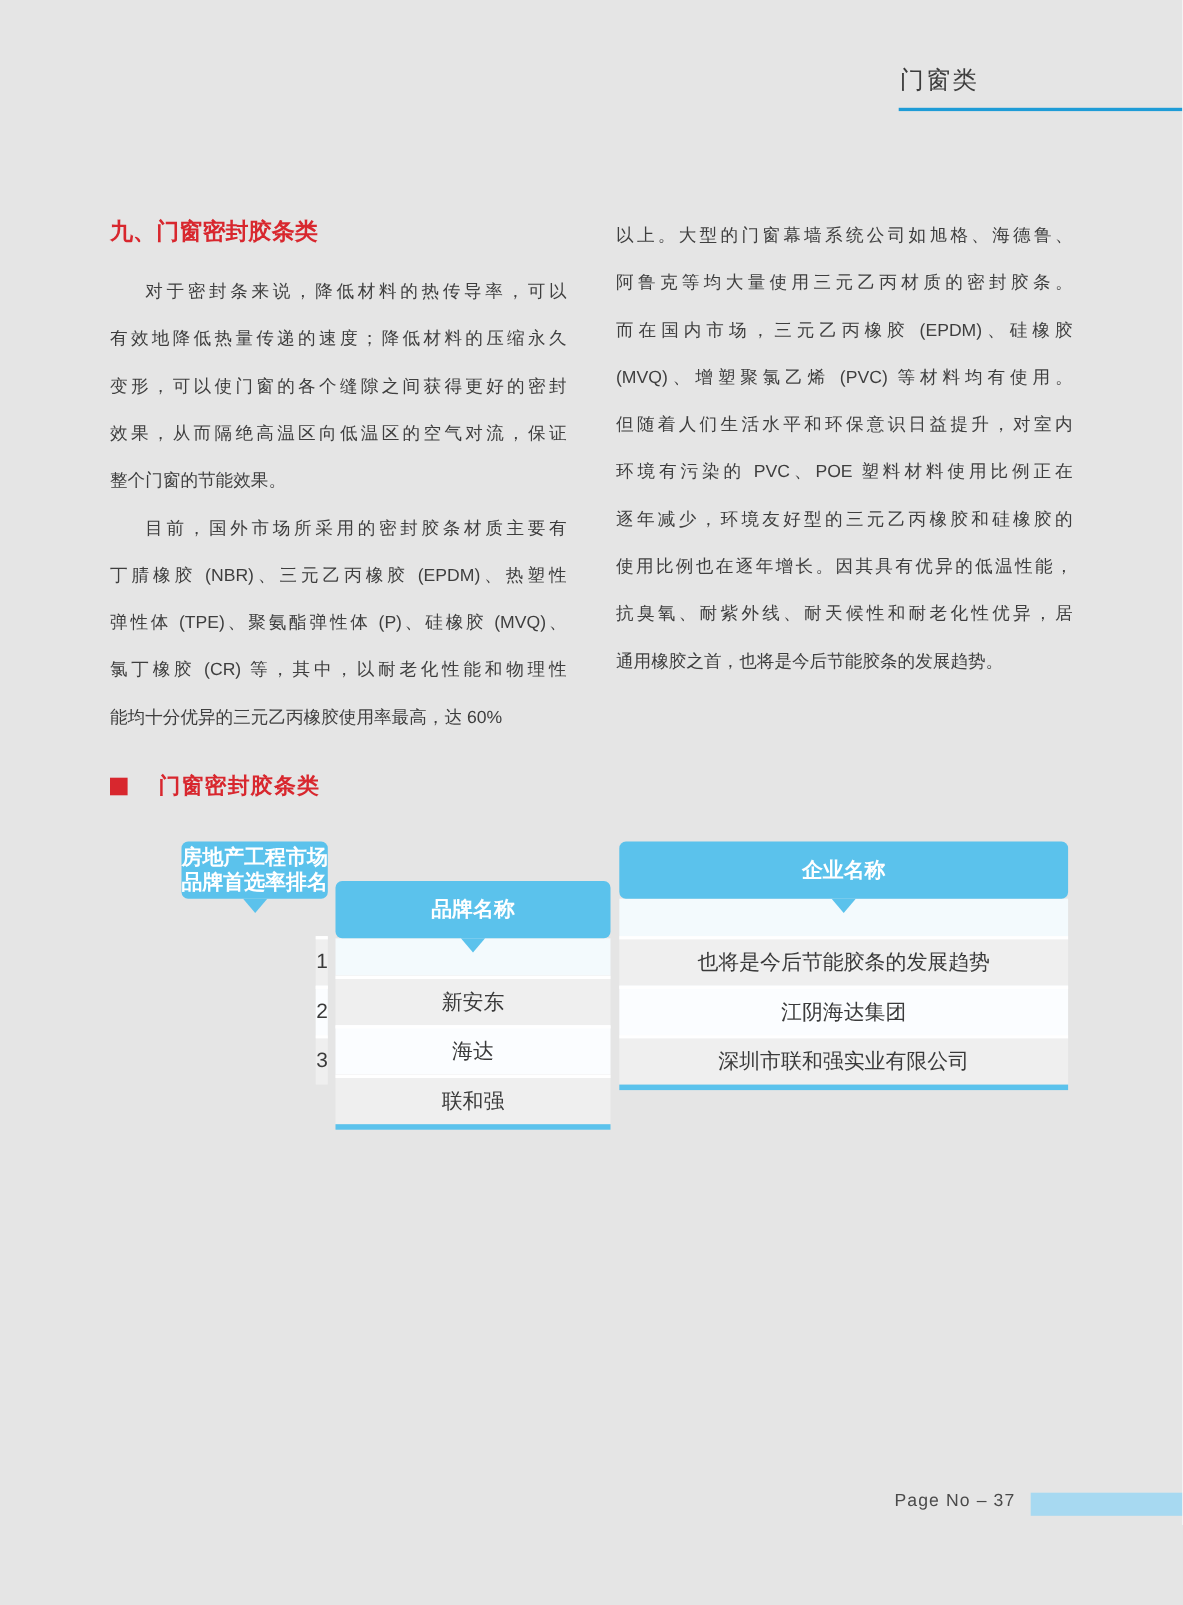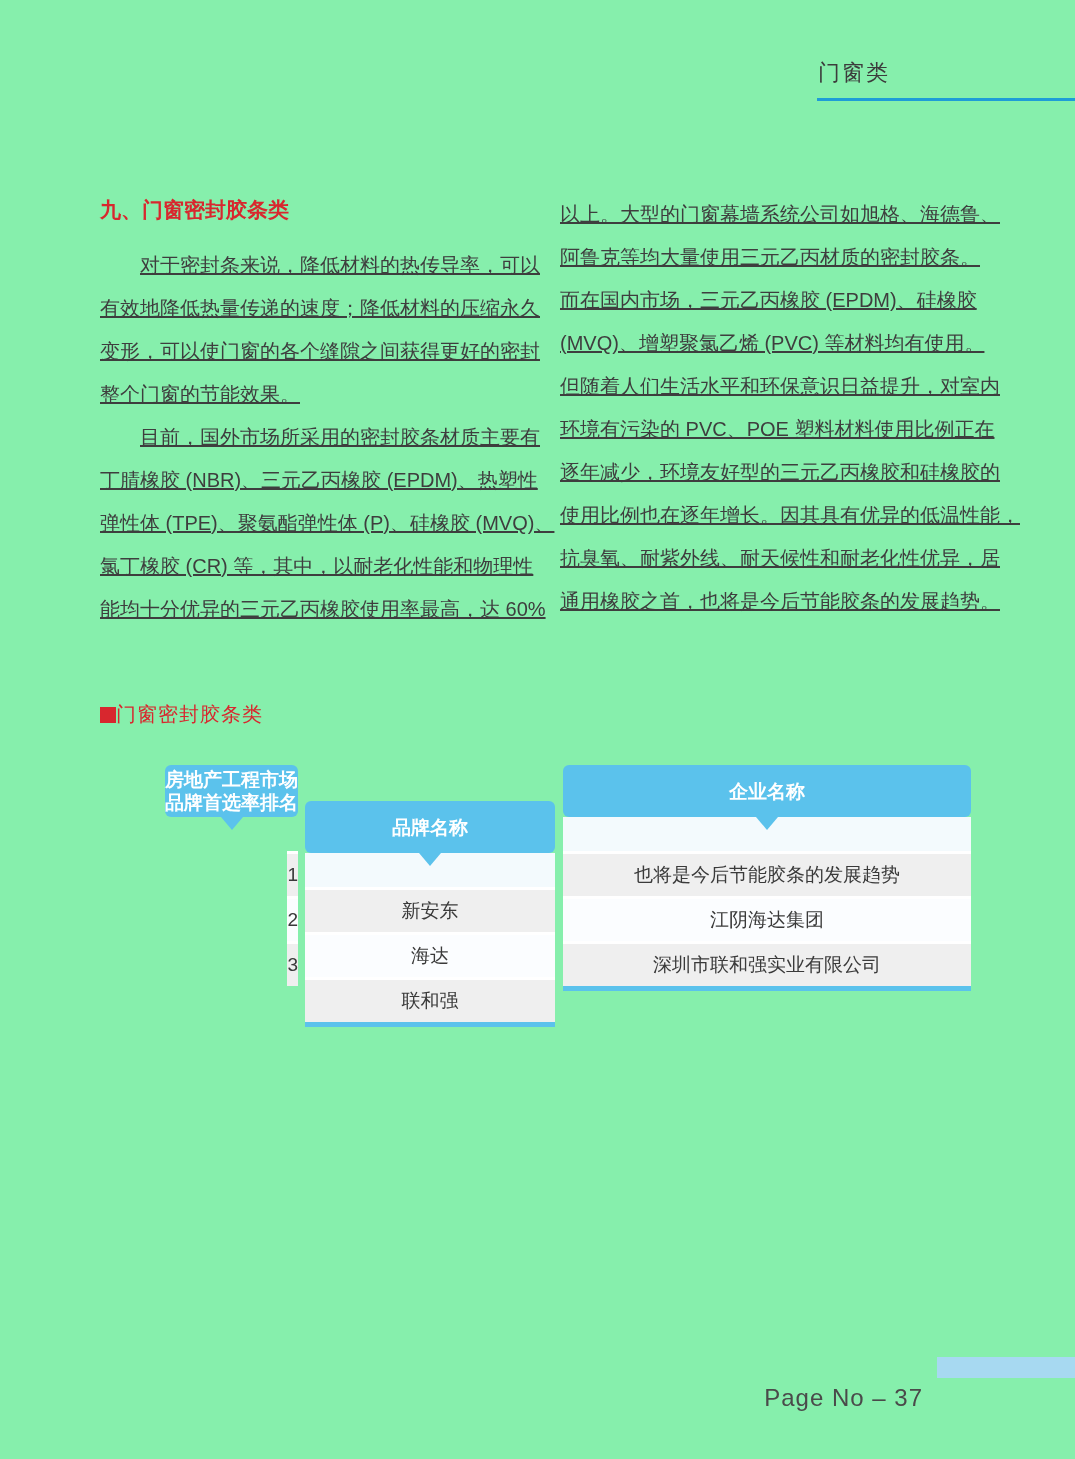--- a/index.html
+++ b/index.html
@@ -9,54 +9,54 @@
     --footer-bar:#a7d9f1;
     --row-gray:#efefef;
     --row-light:#fbfdff;
     --zone-light:#f3fafd;
     --text-dark:#3e3e3e;
   }
   html,body{margin:0;padding:0;background:#ffffff;}
   .page{
     position:relative;
     width:1075px;height:1459px;
-    background:#86efac;
+    background:#e5e5e5;
     overflow:hidden;
     font-family:"Liberation Sans","DejaVu Sans",sans-serif;
     color:var(--text-dark);
   }
   
   .hdr-title{
     position:absolute;left:818px;top:58px;
     font-size:22px;letter-spacing:2px;color:#3c3c3c;
   }
   .hdr-rule{
     position:absolute;left:817px;top:98px;right:0;height:3px;
     background:var(--rule-blue);
   }
   
   .article-heading{
     position:absolute;left:100px;top:196px;
     margin:0;font-size:21px;font-weight:bold;color:var(--brand-red);
   }
-  .tcol-text{position:absolute;width:415px;font-size:20px;color:var(--text-dark);text-decoration:underline;}
+  .tcol-text{position:absolute;width:415px;font-size:16px;color:var(--text-dark);}
   .col-left{left:100px;top:244px;}
   .col-right{left:560px;top:193px;}
   .tline{
     height:43px;line-height:43px;
     text-align:justify;text-align-last:justify;
     white-space:nowrap;overflow:visible;
   }
   .tline.end{text-align-last:left;}
   .tline.indent{text-indent:2em;}
   
   .tbl-title{position:absolute;left:100px;top:701px;display:flex;align-items:center;}
   .red-square{width:16px;height:16px;background:var(--brand-red);display:inline-block;}
   .tbl-title-text{
-    font-size:20px;font-weight:normal;color:var(--brand-red);
+    margin-left:28px;font-size:20px;font-weight:bold;color:var(--brand-red);
     letter-spacing:1px;
   }
   
   .brand-table{
     position:absolute;left:100px;top:765px;width:871px;
     display:flex;
   }
   .tcol{display:flex;flex-direction:column;}
   .tcol0{width:198px;margin-right:7px;align-items:flex-end;}
   .tcol1{width:250px;margin-right:8px;margin-top:36px;}
@@ -79,41 +79,42 @@
     height:42px;border-top:3px solid #ffffff;
     display:flex;align-items:center;justify-content:center;
     font-size:19px;color:#3a3a3a;
   }
   .cell.even{background:var(--row-gray);}
   .cell.odd{background:var(--row-light);}
   .bborder{height:5px;background:var(--accent-blue);}
   
   .footer-label{
     position:absolute;top:1356px;right:152px;
-    font-size:24px;color:#4a4a4a;letter-spacing:1px;margin-top:28px;
+    font-size:16px;color:#4a4a4a;letter-spacing:1px;
   }
   .footer-bar{
     position:absolute;top:1357px;left:937px;right:0;height:21px;
     background:var(--footer-bar);
   }
 </style>
 </head>
 <body>
 
 <div class="page">
 
   <div class="hdr-title">门窗类</div>
   <div class="hdr-rule"></div>
 
   <h2 class="article-heading">九、门窗密封胶条类</h2>
 
   <div class="tcol-text col-left" id="col-left">
       <div class="tline indent">对于密封条来说，降低材料的热传导率，可以</div>
       <div class="tline">有效地降低热量传递的速度；降低材料的压缩永久</div>
       <div class="tline">变形，可以使门窗的各个缝隙之间获得更好的密封</div>
+      <div class="tline">效果，从而隔绝高温区向低温区的空气对流，保证</div>
       <div class="tline end">整个门窗的节能效果。</div>
       <div class="tline indent">目前，国外市场所采用的密封胶条材质主要有</div>
       <div class="tline">丁腈橡胶 (NBR)、三元乙丙橡胶 (EPDM)、热塑性</div>
       <div class="tline">弹性体 (TPE)、聚氨酯弹性体 (P)、硅橡胶 (MVQ)、</div>
       <div class="tline">氯丁橡胶 (CR) 等，其中，以耐老化性能和物理性</div>
       <div class="tline end">能均十分优异的三元乙丙橡胶使用率最高，达 60%</div>
     </div>
   <div class="tcol-text col-right" id="col-right">
       <div class="tline">以上。大型的门窗幕墙系统公司如旭格、海德鲁、</div>
       <div class="tline">阿鲁克等均大量使用三元乙丙材质的密封胶条。</div>

